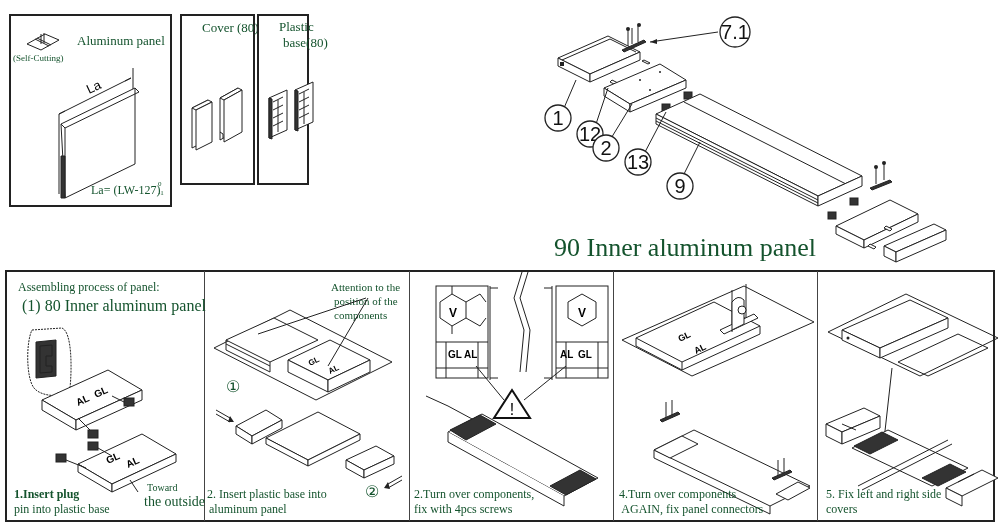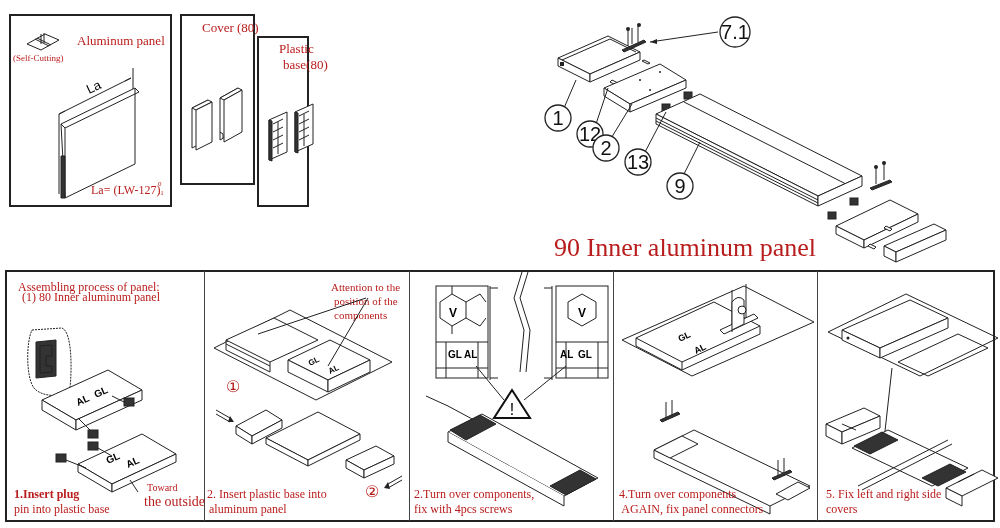--- a/index.html
+++ b/index.html
@@ -1,18 +1,18 @@
 <!DOCTYPE html>
 <html><head>
 <meta charset="utf-8">
 <style>
   html,body{margin:0;padding:0;background:#fff;}
   body{width:1000px;height:528px;position:relative;overflow:hidden;font-family:"Liberation Serif","DejaVu Serif",serif;color:#111;}
   .box{position:absolute;border:2px solid #222;box-sizing:border-box;}
-  .txt{position:absolute;white-space:nowrap;color:#b91c1c;line-height:1.1;}
+  .txt{position:absolute;white-space:nowrap;color:#14532d;line-height:1.1;}
   svg{position:absolute;overflow:visible;}
   .ln{stroke:#222;fill:none;stroke-width:1;}
   .lnw{stroke:#222;fill:#fff;stroke-width:1;}
   .lnk{stroke:#222;fill:#333;stroke-width:1;}
   .callout circle{fill:#fff;stroke:#222;stroke-width:1.3;}
   .callout text{font-family:"Liberation Sans","DejaVu Sans",sans-serif;font-size:20px;fill:#111;text-anchor:middle;dominant-baseline:central;}
 </style>
 </head>
 <body>
 
@@ -46,21 +46,21 @@
     <path class="lnw" d="M6,22 L22,14 L22,54 L6,62 Z"></path>
     <path class="lnw" d="M6,22 L22,14 L26,16 L10,24 Z"></path>
     <path class="lnw" d="M10,24 L26,16 L26,56 L10,64 Z"></path>
     <path class="lnw" d="M34,12 L52,2 L52,44 L34,54 Z"></path>
     <path class="lnw" d="M34,12 L52,2 L56,4 L38,14 Z"></path>
     <path class="lnw" d="M38,14 L56,4 L56,46 L38,56 Z"></path>
     <path class="ln" d="M34,46 L37,48 L37,52"></path>
   </svg>
 </div>
 
-<div class="box" style="left:257px;top:14px;width:52px;height:171px;margin-top:22px;">
+<div class="box" style="left:257px;top:14px;width:52px;height:171px;">
   <div class="txt" style="left:20px;top:4px;font-size:13px;">Plastic</div>
   <div class="txt" style="left:24px;top:20px;font-size:13px;">base(80)</div>
   <svg width="70" height="80" style="left:6px;top:62px;">
     <g>
       <path class="lnw" d="M4,20 L22,12 L22,52 L4,60 Z" stroke-width="1.5"></path>
       <path class="ln" d="M8,24 L18,19 M8,32 L18,27 M8,40 L18,35 M8,48 L18,43 M13,22 L13,54"></path>
       <path class="lnk" d="M4,20 L7,21 L7,61 L4,60 Z"></path>
     </g>
     <g transform="translate(26,-8)">
       <path class="lnw" d="M4,20 L22,12 L22,52 L4,60 Z" stroke-width="1.5"></path>
@@ -166,21 +166,21 @@
 </svg>
 <div class="txt" style="left:554px;top:234px;font-size:26px;">90 Inner aluminum panel</div>
 
 <div class="box" style="left:5px;top:270px;width:990px;height:252px;"></div>
 <div style="position:absolute;left:204px;top:271px;width:1px;height:250px;background:#444;"></div>
 <div style="position:absolute;left:409px;top:271px;width:1px;height:250px;background:#444;"></div>
 <div style="position:absolute;left:613px;top:271px;width:1px;height:250px;background:#444;"></div>
 <div style="position:absolute;left:817px;top:271px;width:1px;height:250px;background:#444;"></div>
 
 <div class="txt" style="left:18px;top:281px;font-size:12px;">Assembling process of panel:</div>
-<div class="txt" style="left:22px;top:291px;font-size:12px;">(1) 80 Inner aluminum panel</div>
+<div class="txt" style="left:22px;top:297px;font-size:16px;">(1) 80 Inner aluminum panel</div>
 <svg width="190" height="180" style="left:12px;top:318px;">
   <path class="lnw" d="M20,12 L50,10 C60,14 60,50 58,70 C56,80 30,80 22,70 C14,60 14,24 20,12 Z" stroke-dasharray="2,1"></path>
   <path class="lnk" d="M24,24 L44,22 L44,58 L24,60 Z" fill="#888"></path>
   <path class="ln" d="M28,28 L40,27 L40,38 L34,38 L34,48 L40,48 L40,54 L28,55 Z" stroke="#fff"></path>
   <path class="ln" d="M46,74 L56,90"></path>
   <path class="lnw" d="M30,82 L96,52 L130,72 L64,102 Z"></path>
   <path class="lnw" d="M30,82 L64,102 L64,112 L30,92 Z"></path>
   <path class="lnw" d="M64,102 L130,72 L130,82 L64,112 Z"></path>
   <text x="66" y="88" font-size="10" transform="rotate(-24 66 88)" font-family="Liberation Sans,sans-serif" font-weight="bold">AL</text>
   <text x="84" y="80" font-size="10" transform="rotate(-24 84 80)" font-family="Liberation Sans,sans-serif" font-weight="bold">GL</text>

